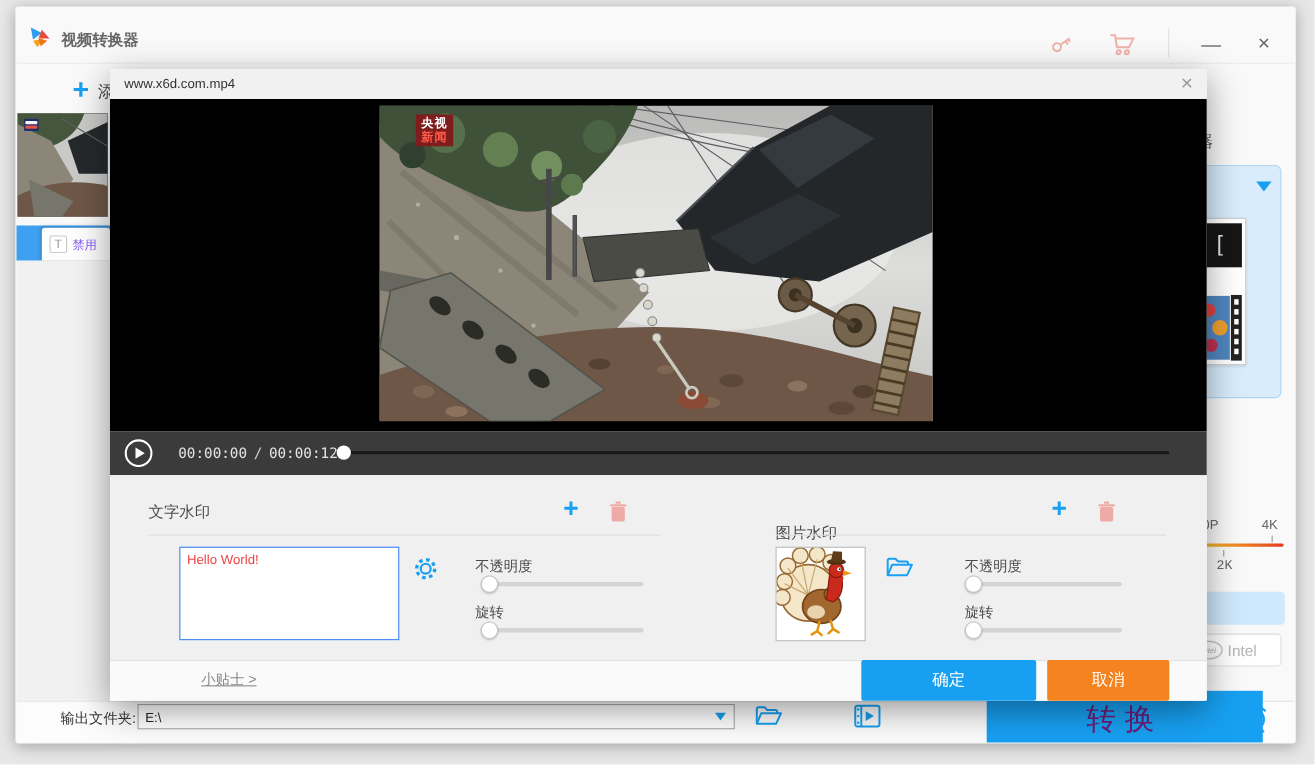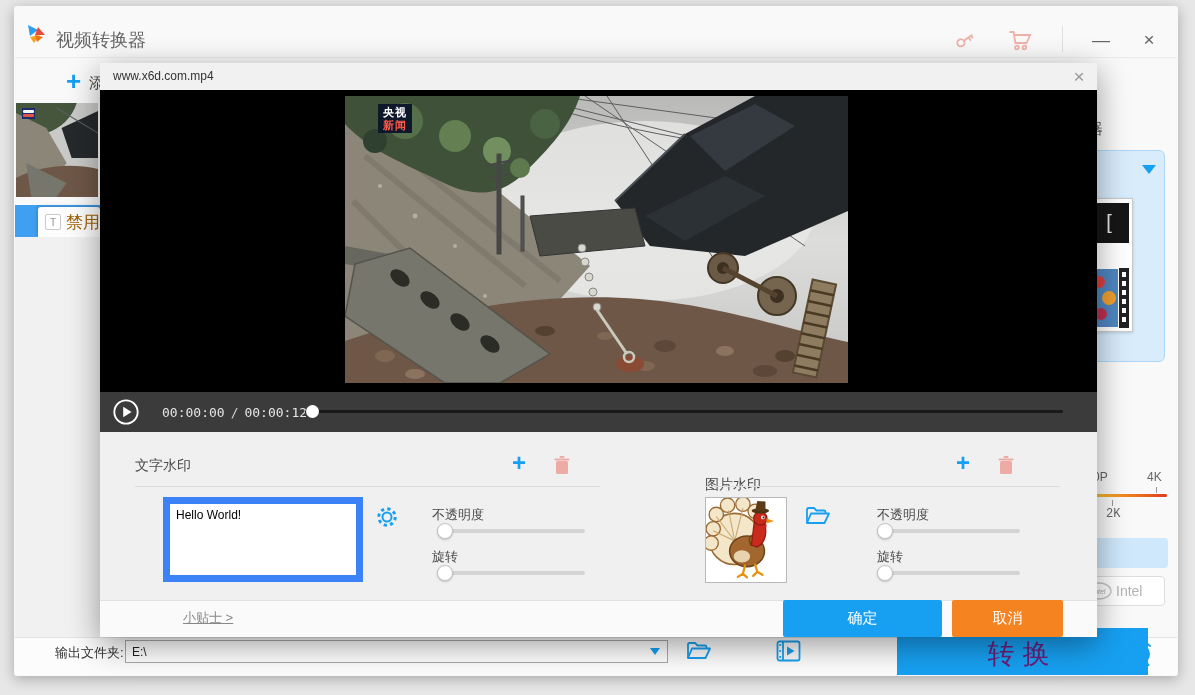--- a/index.html
+++ b/index.html
@@ -5,42 +5,42 @@
   * { margin:0; padding:0; box-sizing:border-box; }
   html,body { width:1195px; height:695px; font-family:"Liberation Sans","DejaVu Sans",sans-serif; }
   body { background:#e7e7e7; position:relative; overflow:hidden; }
   .abs { position:absolute; }
 
   
   #main-window { left:14px; top:6px; width:1164px; height:670px; background:#f9f9f9;
                  border-radius:3px; box-shadow:0 3px 14px rgba(0,0,0,.28); }
   #titlebar-line { left:15px; top:57px; width:1162px; height:1px; background:#ececec; }
   #app-logo { left:26px; top:24px; width:20px; height:20px; }
-  #app-title { left:56px; top:28px; font-size:18px; color:#666; }
+  #app-title { left:56px; top:28px; font-size:14px; color:#666;font-weight:bold; }
   #key-icon { left:953px; top:28px; }
   #cart-icon { left:1006px; top:28px; }
   #tb-sep { left:1062px; top:26px; width:1px; height:26px; background:#e0e0e0; }
   .winbtn { width:30px; height:26px; top:27px; color:#666; font-size:18px; text-align:center; line-height:26px; cursor:default; }
   #min-btn { left:1086px; }
   #close-btn { left:1134px; font-size:19px; }
 
   
   #add-plus { left:66px; top:66px; font-size:26px; font-weight:bold; color:#17a0f1; }
   #add-partial { left:89px; top:74px; font-size:15px; color:#444; }
   #video-thumb { left:16px; top:103px; width:82px; height:94px; background:#000; }
   #video-thumb svg { display:block; width:100%; height:100%; }
   #thumb-badge { left:22px; top:108px; width:13px; height:11px; background:#1d2d6b; display:flex; flex-direction:column; justify-content:center; gap:1px; padding:1px; }
   #thumb-badge i { display:block; height:3px; border-radius:1px; }
   #thumb-badge i.b1 { background:#f5f5f5; } #thumb-badge i.b2 { background:#e05545; }
   #tab-strip { left:15px; top:205px; width:85px; height:32px; background:#3f9ff0; }
   #tab-disable { left:38px; top:207px; width:62px; height:30px; background:#fdfdfd; border-radius:3px 3px 0 0;
                  box-shadow:0 0 4px rgba(0,0,0,.25); display:flex; align-items:center; padding-left:7px; gap:5px; }
   #tab-t-box { width:16px; height:16px; background:#fff; border:1px solid #c9c9c9; color:#9a9a9a;
                font-size:11px; text-align:center; line-height:14px; border-radius:2px; }
-  #tab-label { font-size:17px; color:#a16207; }
+  #tab-label { font-size:11px; color:#8b5cf6; }
   #file-list-bg { left:15px; top:237px; width:85px; height:400px; background:#f1f1f1; }
 
   
   #right-partial-char { left:1088px; top:120px; font-size:15px; color:#555; }
   #format-panel { left:1015px; top:150px; width:150px; height:212px; background:#d8ecfc; border:1px solid #aed6f5; border-radius:6px; }
   #format-arrow { left:1142px; top:165px; width:0; height:0; border-left:7px solid transparent; border-right:7px solid transparent; border-top:9px solid #17a0f1; }
   #preview-box { left:1085px; top:198px; width:48px; height:134px; background:#fff; border:1px solid #c9c9c9; box-shadow:0 1px 3px rgba(0,0,0,.15); }
   #preview-dark { left:1089px; top:203px; width:40px; height:40px; background:#161616; color:#e8e8e8; font-size:20px; text-align:center; line-height:38px; }
   #preview-film { left:1089px; top:268px; width:40px; height:60px; }
   .res-label { font-size:12px; color:#666; }
@@ -68,21 +68,21 @@
 
   
   #dialog { left:100px; top:63px; width:997px; height:574px; background:#fff; z-index:10;
             box-shadow:0 8px 32px rgba(0,0,0,.40); border-radius:2px; }
   #dlg-header { left:100px; top:63px; width:997px; height:27px; background:#f1f1f1; z-index:11; border-radius:2px 2px 0 0; }
   #dlg-title { left:113px; top:69px; font-size:12px; color:#333; z-index:12; }
   #dlg-close { left:1066px; top:65px; width:26px; height:24px; font-size:19px; color:#999; text-align:center; line-height:23px; z-index:12; cursor:pointer; }
   #video-stage { left:100px; top:90px; width:997px; height:302px; background:#000; z-index:11; }
   #video-frame { left:345px; top:96px; width:503px; height:287px; z-index:12; }
   #video-frame svg { display:block; width:100%; height:100%; }
-  #cctv-badge { left:378px; top:104px; width:34px; height:29px; background:#0f172a; z-index:13;
+  #cctv-badge { left:378px; top:104px; width:34px; height:29px; background:#7f1d1d; z-index:13;
                 display:flex; flex-direction:column; align-items:center; justify-content:center; }
   #cctv-badge span { font-size:11px; font-weight:bold; line-height:13px; letter-spacing:1px; }
   #cctv-l1 { color:#fff; } #cctv-l2 { color:#ff5a4a; }
 
   #player-bar { left:100px; top:392px; width:997px; height:40px; background:#3b3b3b; z-index:11; }
   #play-btn { left:112px; top:398px; width:28px; height:28px; z-index:12; cursor:pointer; }
   #time-display { left:162px; top:405px; z-index:12; font-family:"DejaVu Sans Mono",monospace; font-size:13px; color:#e5e5e5; }
   #time-display .sep { margin:0 6px; color:#cfcfcf; }
   #seek-track { left:305px; top:410px; width:758px; height:3px; background:#191919; border-radius:2px; z-index:12; }
   #seek-thumb { left:306px; top:405px; width:13px; height:13px; background:#fff; border-radius:50%; z-index:13; cursor:pointer; }
@@ -93,22 +93,22 @@
   #img-title { left:705px; top:457px;margin-top:19px; }
   .plus-btn { font-size:24px; font-weight:bold; color:#17a0f1; z-index:12; cursor:pointer; line-height:22px; }
   #txt-plus { left:512px; top:452px; }
   #img-plus { left:956px; top:452px; }
   .trash-btn { z-index:12; cursor:pointer; }
   #txt-trash { left:553px; top:455px; }
   #img-trash { left:997px; top:455px; }
   .sec-divider { height:1px; background:#dcdcdc; z-index:12; top:486px; }
   #txt-divider { left:135px; width:465px; }
   #img-divider { left:705px; width:355px; }
-  #wm-textarea { left:163px; top:497px; width:200px; height:85px; border:7px solid #3b82f6; background:#fff;
-                 font-size:12px; color:#000000; padding:4px 6px; resize:none; outline:none; z-index:12; font-family:inherit; }
+  #wm-textarea { left:163px; top:497px; width:200px; height:85px; border:1px solid #3b82f6; background:#fff;
+                 font-size:12px; color:#ef4444; padding:4px 6px; resize:none; outline:none; z-index:12; font-family:inherit; }
   #gear-btn { left:375px; top:505px; z-index:12; cursor:pointer; }
   #img-preview { left:705px; top:497px; width:82px; height:86px; background:#fff; border:1px solid #b8b8b8; z-index:12; }
   #img-preview svg { display:block; width:100%; height:100%; }
   #browse-btn { left:805px; top:505px; z-index:12; cursor:pointer; }
   .sld-label { font-size:13px; color:#4a4a4a; z-index:12; }
   #txt-op-label { left:432px; top:506px; } #txt-rot-label { left:432px; top:548px; }
   #img-op-label { left:877px; top:506px; } #img-rot-label { left:877px; top:548px; }
   .sld-track { height:4px; background:#d4d4d4; border-radius:2px; z-index:12; }
   .sld-thumb { width:16px; height:16px; background:#fff; border:1px solid #c4c4c4; border-radius:50%;
                box-shadow:0 1px 2px rgba(0,0,0,.2); z-index:13; cursor:pointer; }

